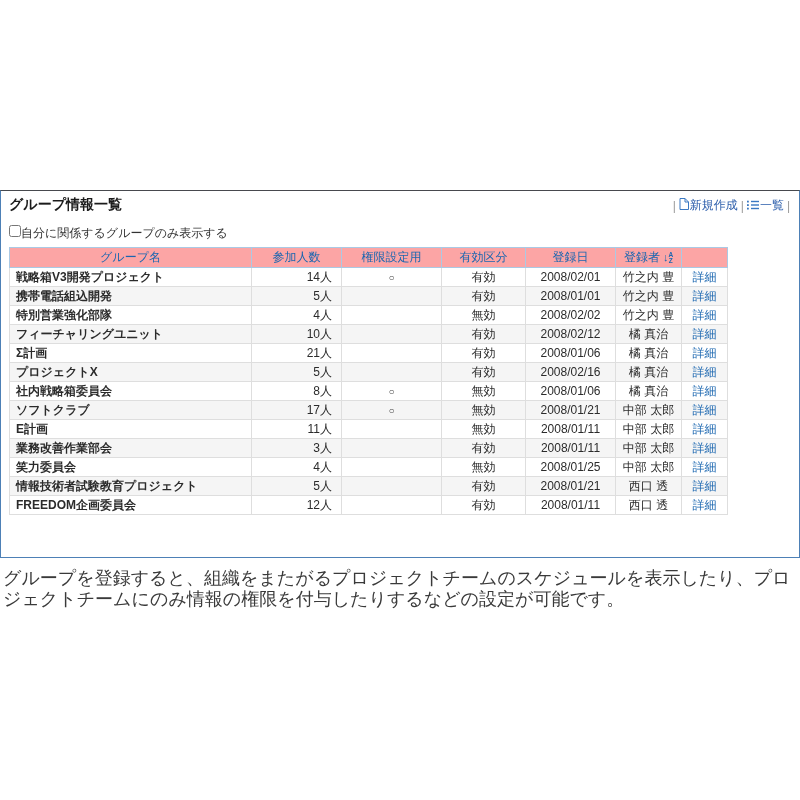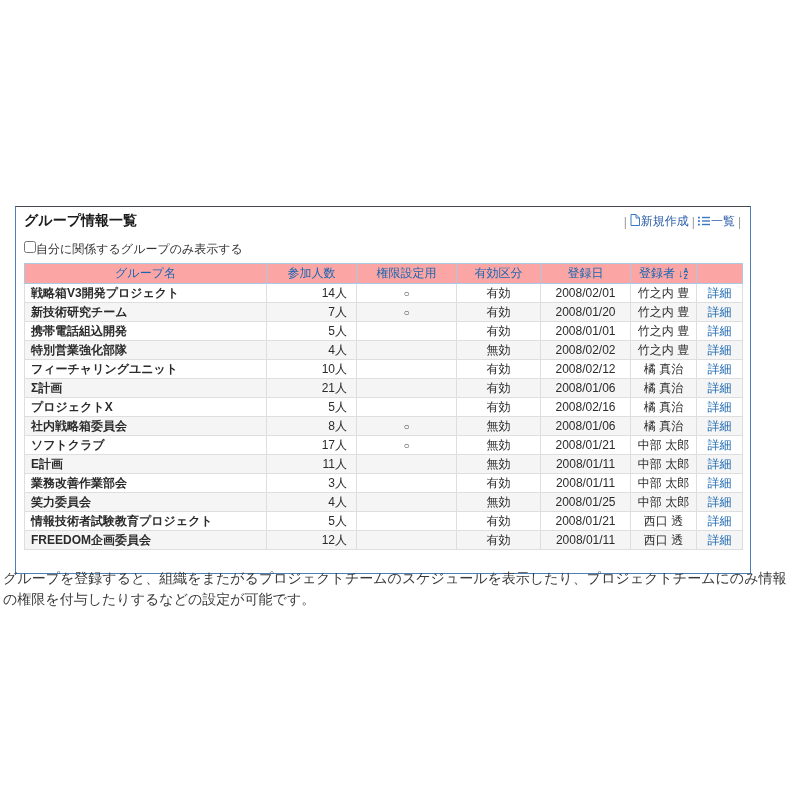--- a/index.html
+++ b/index.html
@@ -6,26 +6,25 @@
   html, body { margin: 0; padding: 0; }
   body {
     width: 800px; height: 800px; background: #ffffff;
     font-family: "Liberation Sans", "DejaVu Sans", sans-serif;
     overflow: hidden;
   }
   .canvas { position: relative; width: 800px; height: 800px; }
 
   
   .panel {
-    position: absolute; top: 190px; left: 15px;
-    width: 736px; height: 368px;
+    position: absolute; top: 190px; left: 0;
+    width: 800px; height: 368px;
     background: #ffffff;
     border: 1px solid #4d80b6;
     border-top: 1px solid #47494e;
-    margin-top: 16px;
   }
   .panel-header {
     display: flex; justify-content: space-between; align-items: flex-start;
     padding: 4px 6px 0 8px;
   }
   .page-title {
     margin: 0; font-size: 14px; font-weight: bold; color: #1b1b1b; line-height: 18px;
   }
   .links { display: flex; align-items: center; font-size: 12px; margin-top: 2px; white-space: nowrap; }
   .links a {
@@ -66,21 +65,21 @@
   .detail-link { color: #1a66b0; text-decoration: none; cursor: pointer; }
 
   
   .sort-icon { display: inline-flex; align-items: center; margin-left: 3px; cursor: pointer; }
   .sort-icon .arr { font-size: 11px; line-height: 11px; color: #1a66b0; }
   .sort-icon .az { display: inline-flex; flex-direction: column; font-size: 6.5px; line-height: 5.5px; color: #1a66b0; font-weight: bold; }
 
   
   .description {
     position: absolute; top: 568px; left: 3px; width: 795px;
-    margin: 0; font-size: 14px; line-height: 21px; color: #3a3a3a;
+    margin: 0; font-size: 18px; line-height: 21px; color: #3a3a3a;
   }
 </style>
 </head>
 <body>
 
 <div class="canvas">
 
   <section class="panel">
 
     <div class="panel-header">
@@ -155,29 +154,20 @@
           <tr>
     <td class="c-name">戦略箱V3開発プロジェクト</td>
     <td class="c-members">14人</td>
     <td class="c-perm">○</td>
     <td class="c-status">有効</td>
     <td class="c-date">2008/02/01</td>
     <td class="c-reg">竹之内 豊</td>
     <td class="c-detail"><a class="detail-link">詳細</a></td>
   </tr>
           <tr>
-    <td class="c-name">新技術研究チーム</td>
-    <td class="c-members">7人</td>
-    <td class="c-perm">○</td>
-    <td class="c-status">有効</td>
-    <td class="c-date">2008/01/20</td>
-    <td class="c-reg">竹之内 豊</td>
-    <td class="c-detail"><a class="detail-link">詳細</a></td>
-  </tr>
-          <tr>
     <td class="c-name">携帯電話組込開発</td>
     <td class="c-members">5人</td>
     <td class="c-perm"></td>
     <td class="c-status">有効</td>
     <td class="c-date">2008/01/01</td>
     <td class="c-reg">竹之内 豊</td>
     <td class="c-detail"><a class="detail-link">詳細</a></td>
   </tr>
           <tr>
     <td class="c-name">特別営業強化部隊</td>

